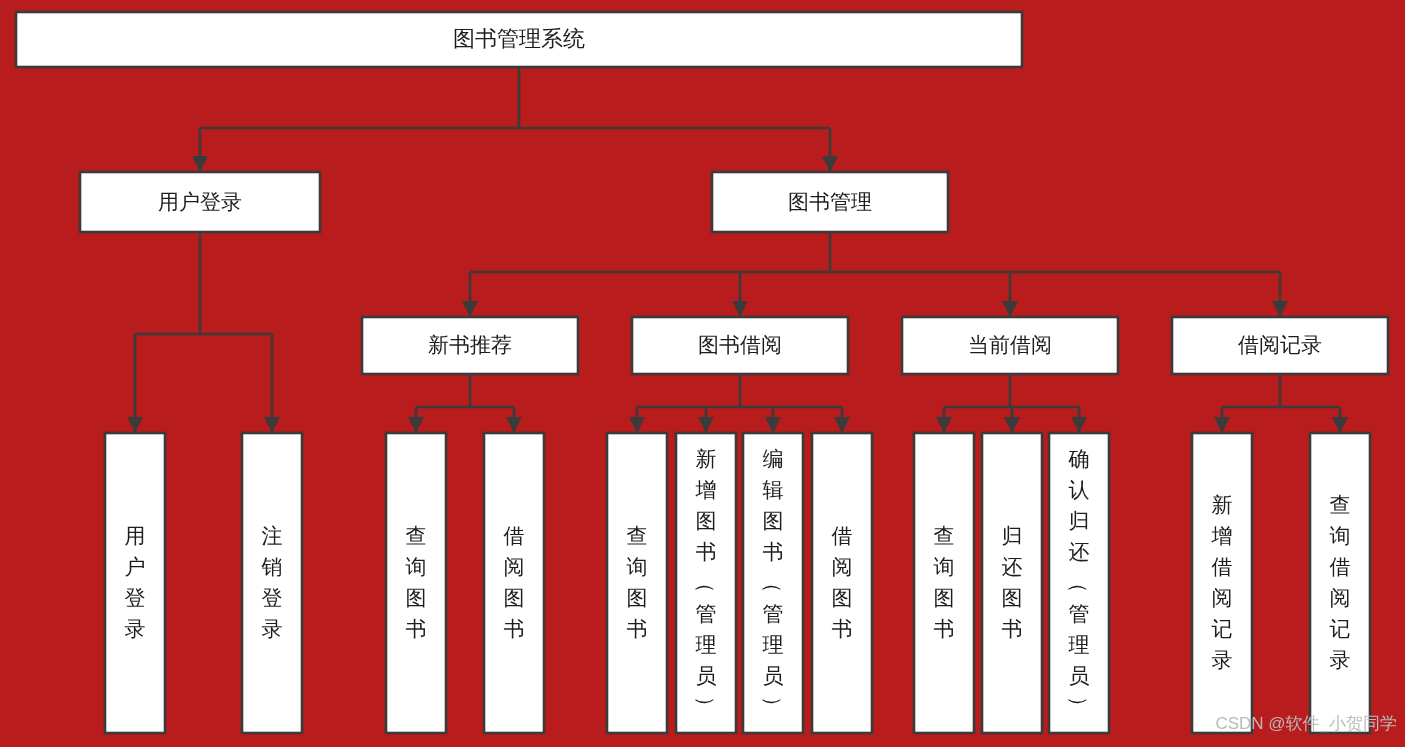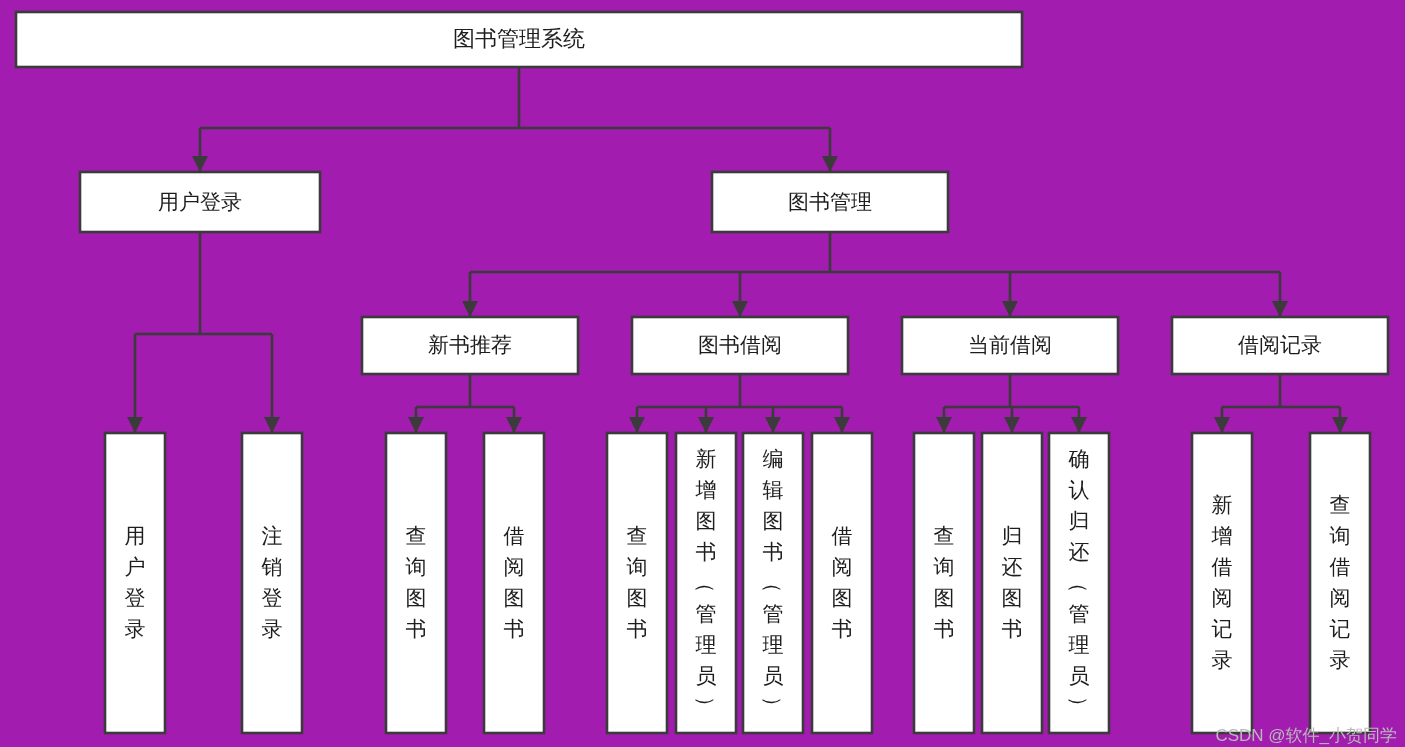--- a/index.html
+++ b/index.html
@@ -7,21 +7,21 @@
     padding: 0;
     background: #ffffff;
   }
   body {
     font-family: "Liberation Sans", "DejaVu Sans", sans-serif;
   }
   #diagram-root {
     position: relative;
     width: 1405px;
     height: 747px;
-    background: #a21caf;
+    background: #b91c1c;
     overflow: hidden;
   }
   svg#flow-svg {
     position: absolute;
     left: 0;
     top: 0;
     width: 1405px;
     height: 747px;
     display: block;
   }
@@ -52,21 +52,21 @@
   }
   .leaf-label-glyph {
     fill: #1d1d1d;
     font-family: "Liberation Sans", "DejaVu Sans", sans-serif;
     font-size: 21px;
     text-anchor: middle;
   }
   .watermark-text {
     position: absolute;
     right: 8px;
-    bottom: 0;
+    bottom: 12px;
     font-family: "Liberation Sans", "DejaVu Sans", sans-serif;
     font-size: 17px;
     color: #b9b9b9;
     white-space: nowrap;
     user-select: none;
   }
 </style>
 </head>
 <body>
 

